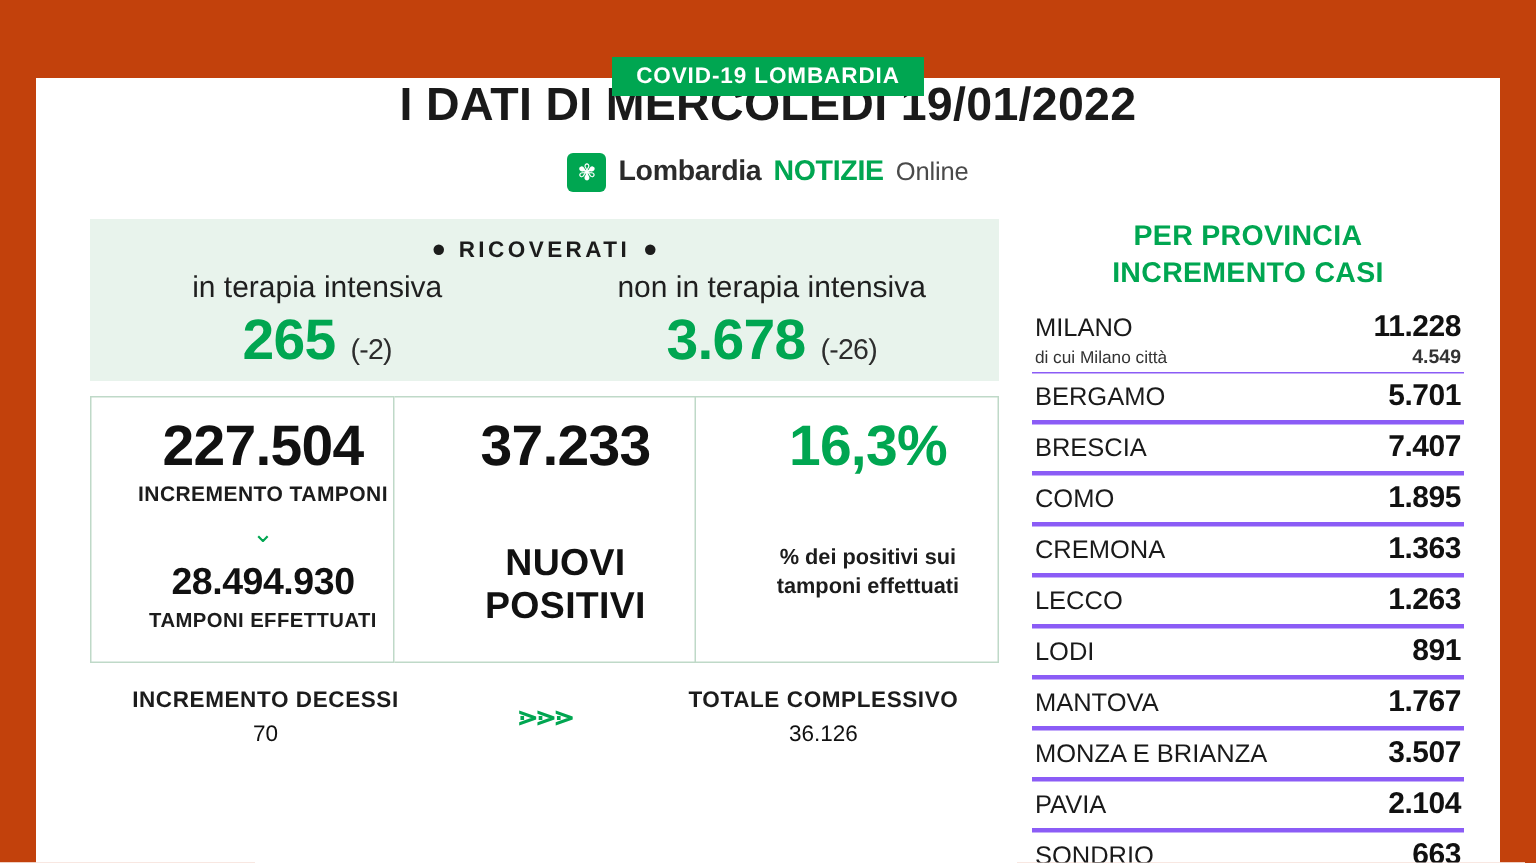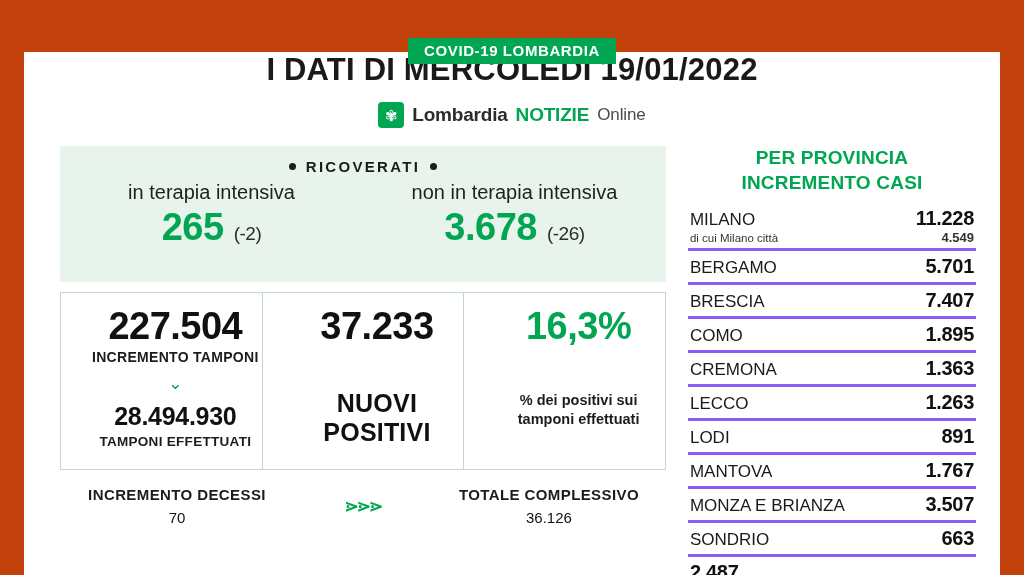--- a/index.html
+++ b/index.html
@@ -77,21 +77,21 @@
     margin-top: 18px;
     padding: 0 24px 0 36px;
     gap: 22px;
   }
   .left { width: 610px; }
   .right { width: 290px; position: relative; }
 
   
   .ricoverati {
     background: #e8f3ec;
-    height: 136px;
+    height: 108px;
     padding-top: 12px;
     position: relative;
   }
   .ric-head {
     display: flex; align-items: center; justify-content: center;
     gap: 10px;
     color: #1c1c1c;
     font-size: 15px;
     font-weight: bold;
     letter-spacing: 2.3px;
@@ -204,21 +204,21 @@
     border-bottom: 3px solid #8b5cf6;
     padding: 4px 2px 4px 2px;
     min-height: 25px;
   }
   .prow:last-child { border-bottom: none; }
   .pname { font-size: 17px; color: #1a1a1a; }
   .pval { font-size: 20px; font-weight: bold; color: #111111; letter-spacing: -0.3px; }
   .sub-line {
     display: flex; align-items: baseline; justify-content: space-between;
     padding: 0 2px 3px 2px;
-    border-bottom: 3px solid #8b5cf6;
+    border-bottom: 1px solid #8b5cf6;
     margin-top: -4px;
   }
   .sub-name { font-size: 11.5px; color: #333; }
   .sub-val { font-size: 13px; color: #333; font-weight: bold; }
   .row-group > .prow { border-bottom: none; }
 </style>
 </head>
 <body>
 
 <div id="root">
@@ -348,20 +348,24 @@
         </div>
         <div class="prow">
           <span class="pname">MANTOVA</span>
           <span class="pval">1.767</span>
         </div>
         <div class="prow">
           <span class="pname">MONZA E BRIANZA</span>
           <span class="pval">3.507</span>
         </div>
         <div class="prow">
+          <span class="pname">PAVIA</span>
+          <span class="pval">2.104</span>
+        </div>
+        <div class="prow">
           <span class="pname">SONDRIO</span>
           <span class="pval">663</span>
         </div>
         <div class="prow">
 
           <span class="pval">2.487</span>
         </div>
       </div>
 
     </div>

